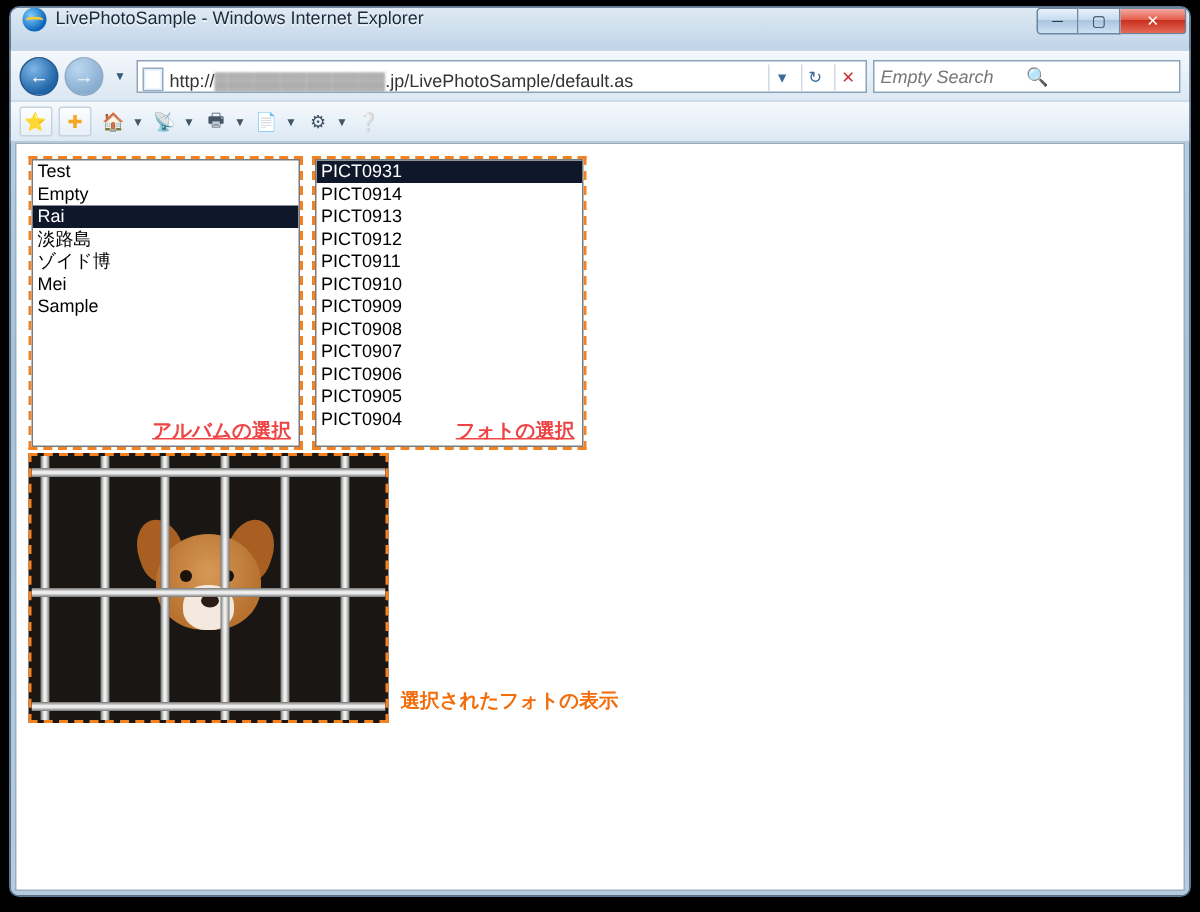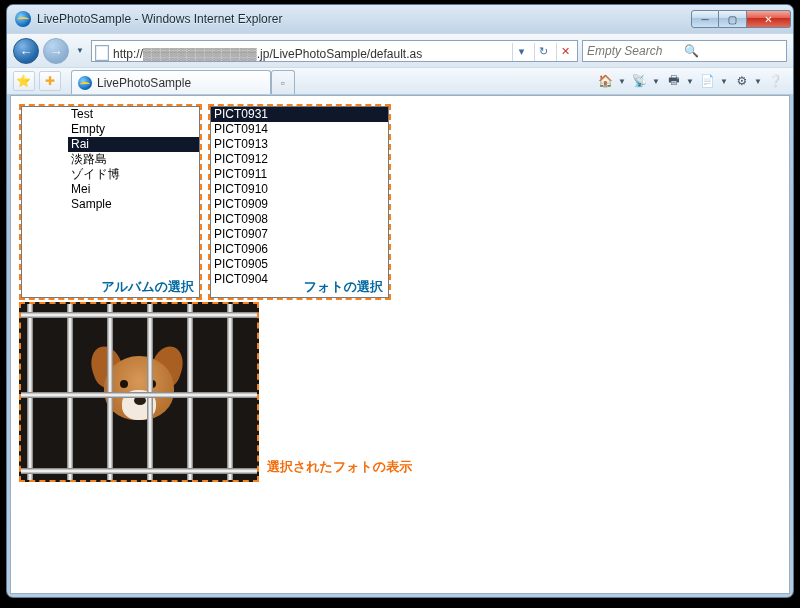--- a/index.html
+++ b/index.html
@@ -16,21 +16,21 @@
   position: absolute; left: 6px; top: 4px; right: 6px; bottom: 10px;
   background: linear-gradient(180deg, #bfd4e8 0%, #a8c1d8 40%, #b6cbdf 100%);
   border: 1px solid #5a7a99;
   border-radius: 7px;
   box-shadow: 0 0 12px rgba(0,0,0,0.6);
   display: flex; flex-direction: column;
   overflow: hidden;
 }
 .titlebar {
   height: 28px;
-  display: flex; align-items: center;
+  display: flex; align-items: flex-start;
   padding: 0 2px 0 8px;
   background: linear-gradient(180deg, rgba(255,255,255,0.5), rgba(255,255,255,0.05));
 }
 .titlebar .ico { width:16px; height:16px; margin-right:6px; }
 .titlebar .title { flex:1; color:#1a2a3a; font-size:12px; text-shadow:0 1px 0 rgba(255,255,255,0.6); }
 .win-btns { display:flex; gap:0; }
 .win-btn {
   width:28px; height:18px; border:1px solid #6a86a0; border-left:none;
   background:linear-gradient(180deg,#eaf2fb 0%,#c7dbed 45%,#a8c4de 46%,#cde2f3 100%);
   display:flex; align-items:center; justify-content:center;
@@ -89,26 +89,26 @@
 }
 .row-boxes{display:flex;gap:6px;}
 .box{
   width:183px;height:196px; border:2px dashed #f58220; position:relative;
   display:flex;flex-direction:column;
 }
 .listbox{
   flex:1; overflow-y:scroll; border:1px solid #7a7a7a; background:#fff;
   font-family:Tahoma,sans-serif; font-size:12px;
 }
-.listbox.noscroll{overflow:hidden;padding-left:46px;}
+.listbox.noscroll{overflow:hidden;}
 .li-item{padding:0 3px;height:15px;line-height:15px;white-space:nowrap;cursor:default;}
 .li-item.sel{background:#0f172a;color:#fff;}
 .box-cap{
-  position:absolute; right:4px; bottom:2px; color:#0369a1; font-weight:bold;
-  font-size:13px; background:rgba(255,255,255,0.85); padding:0 2px;
+  position:absolute; right:4px; bottom:2px; color:#ef4444; font-weight:bold;
+  font-size:13px; background:rgba(255,255,255,0.85); padding:0 2px;text-decoration:underline;
 }
 .photo-area{margin-top:2px;display:flex;align-items:flex-end;gap:8px;}
 .photo-box{
   width:240px;height:180px;border:2px dashed #f58220;position:relative;overflow:hidden;
   background:#1a1614;
 }
 .cage-bars{position:absolute;inset:0;}
 .bar{position:absolute;top:0;bottom:0;width:6px;background:linear-gradient(90deg,#777,#eee 40%,#eee 60%,#777);}
 .bar.h{left:0;right:0;height:6px;width:auto;top:auto;background:linear-gradient(180deg,#777,#eee 40%,#eee 60%,#777);}
 .dog{
@@ -166,27 +166,20 @@
       <span>Empty Search</span>
       <span style="font-style:normal;color:#5a7;">🔍</span>
     </div>
   </div>
 
   <div class="tool-row">
     <div class="fav-btn">⭐</div>
     <div class="fav-btn">
         <span style="color:#f5a623;">✚</span>
       </div>
-    <div class="tabs">
-      <div class="tab">
-        <span class="ie-ico" style="width:14px;height:14px;"></span>
-        <span>LivePhotoSample</span>
-      </div>
-      <div class="tab new">▫</div>
-    </div>
     <div class="right-tools">
       <div class="rt-split">
           <div class="rt-btn">🏠</div>
           <div class="rt-btn car">▼</div>
         </div>
       <div class="rt-split">
           <div class="rt-btn">📡</div>
           <div class="rt-btn car">▼</div>
         </div>
       <div class="rt-split">

